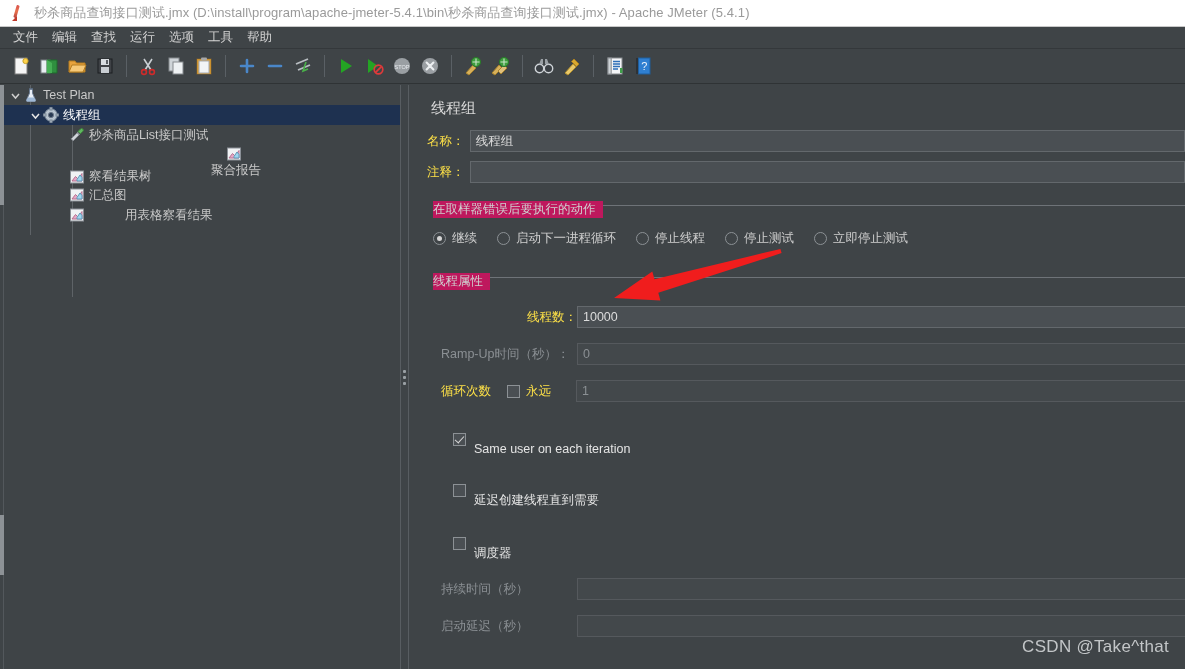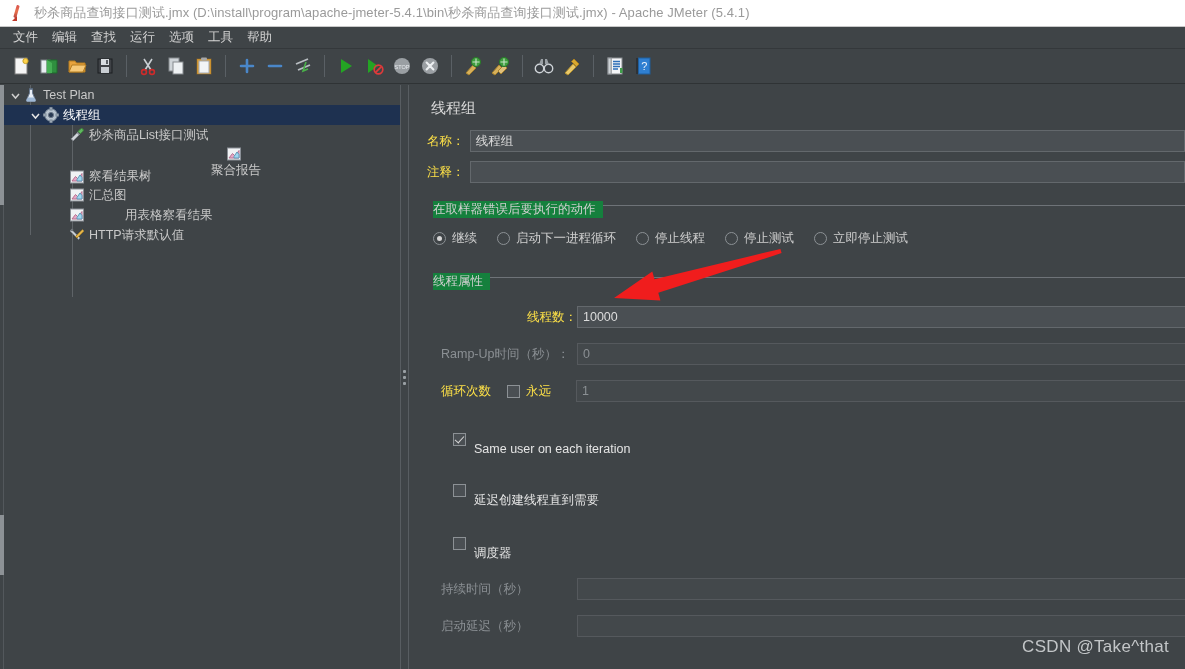--- a/index.html
+++ b/index.html
@@ -207,21 +207,21 @@
   .group {
     position: relative;
     margin: 14px 0 0 6px;
     padding-top: 2px;
   }
   .group > .legend {
     color: #cfcfcf;
     font-size: 12.5px;
     position: relative;
     display: inline-block;
-    background: #15803d;
+    background: #be185d;
     padding-right: 7px;
     z-index: 2;
   }
   .group > .gline {
     position: absolute;
     top: 8px;
     left: 0;
     height: 1px;
     background: #6e7378;
     width: 100%;
@@ -571,30 +571,20 @@
       <span class="tree-icon">
         <svg width="16" height="16" viewBox="0 0 16 16">
           <rect x="1.5" y="2" width="13" height="12" fill="#f0f2f4" stroke="#8b9097"></rect>
           <path d="M3 12 L6.5 7.5 L9 10 L13 4.5 L13 12 Z" fill="#e8a8c6" stroke="#b4708f"></path>
           <path d="M8 10.5 L11 6 L13 8.5 L13 12 L8 12 Z" fill="#9fd6ef" stroke="#5e9bb8"></path>
         </svg>
       </span>
       <span class="tree-label">用表格察看结果</span>
     </div>
 
-    <div class="tree-row" style="padding-left:64px;">
-      <span class="tree-icon">
-        <svg width="16" height="16" viewBox="0 0 16 16">
-          <path d="M2.5 2.5 L9 9 L11 11 L9.5 12.5 L7.5 10.5 L1 4 Z" fill="#c6ccd2" stroke="#81868c"></path>
-          <path d="M13.5 2.5 L8 8 L6.5 9.5 L8 11 L9.5 9.5 L15 4" fill="#e2b44c" stroke="#a8822a"></path>
-          <circle cx="3" cy="3" r="1.3" fill="#6e7479"></circle>
-        </svg>
-      </span>
-      <span class="tree-label">HTTP请求默认值</span>
-    </div>
   </div>
 
   <div id="splitter">
     <span class="dots">
         <i></i>
         <i></i>
         <i></i>
       </span>
   </div>
 

